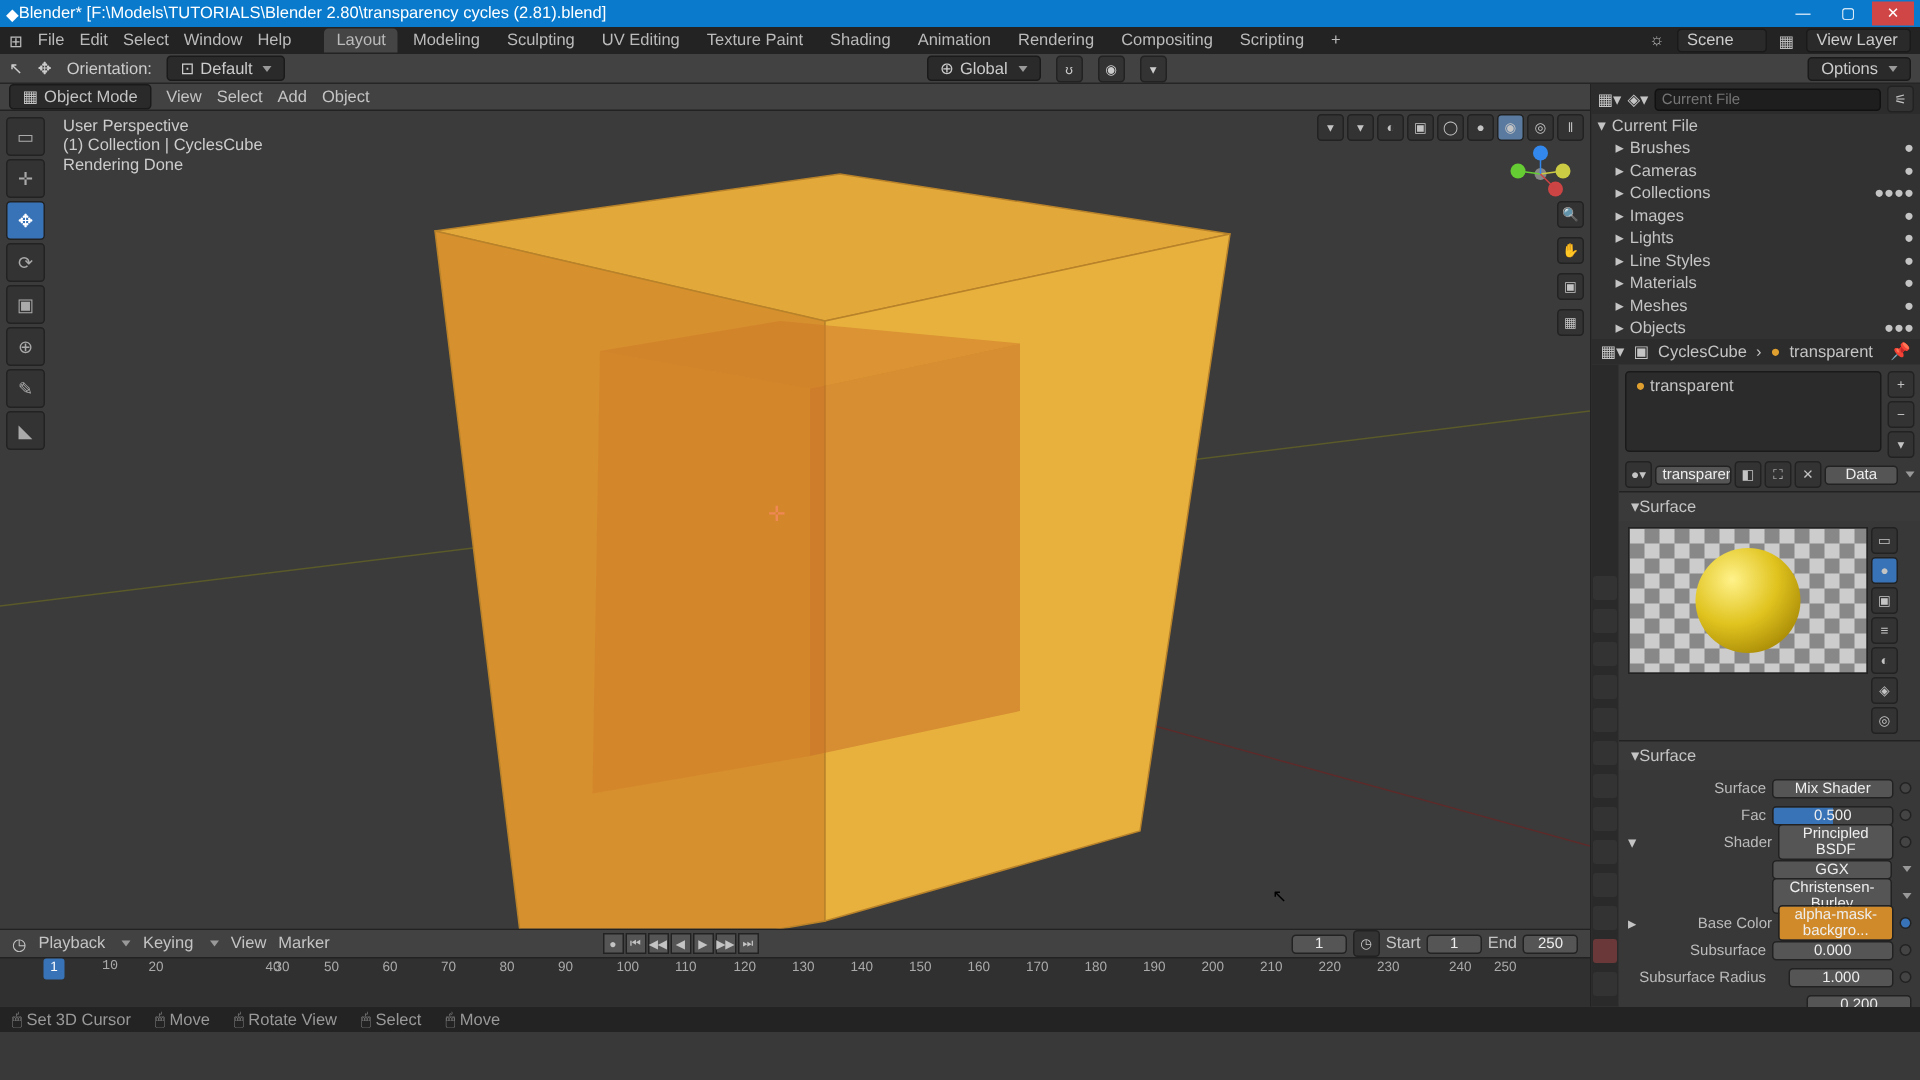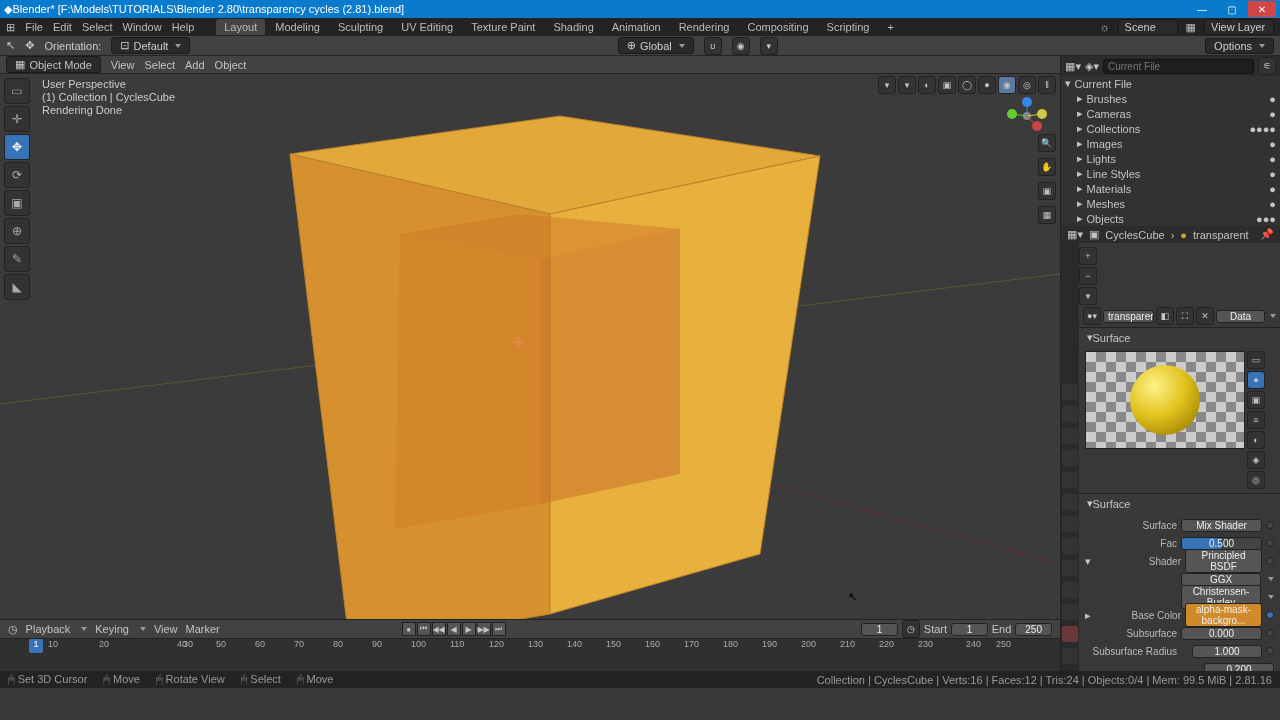--- a/index.html
+++ b/index.html
@@ -231,21 +231,21 @@
           <span class="prop-val" style="width:50px;background:#555">1</span>
           <span class="icon-pill">◷</span>
           <span>Start</span>
           <span class="prop-val" style="width:30px;background:#555">1</span>
           <span>End</span>
           <span class="prop-val" style="width:30px;background:#555">250</span>
         </div>
       </div>
       <div class="tl-track">
         <div class="tl-playhead">1</div>
-      <span class="tl-tick" style="left: 48px;">10</span>
+      <span class="tl-tick" style="left: 68px; font-family: Liberation Mono, monospace;">10</span>
           <span class="tl-tick" style="left: 99px;">20</span>
           <span class="tl-tick" style="left: 138px; margin-left: 45px;">30</span>
           <span class="tl-tick" style="left: 177px;">40</span>
           <span class="tl-tick" style="left: 216px;">50</span>
           <span class="tl-tick" style="left: 255px;">60</span>
           <span class="tl-tick" style="left: 294px;">70</span>
           <span class="tl-tick" style="left: 333px;">80</span>
           <span class="tl-tick" style="left: 372px;">90</span>
           <span class="tl-tick" style="left: 411px; text-align: right;">100</span>
           <span class="tl-tick" style="left: 450px;">110</span>
@@ -365,20 +365,21 @@
           <div class="ptab"></div>
           <div class="ptab"></div>
           <div class="ptab"></div>
           <div class="ptab"></div>
           <div class="ptab"></div>
           <div class="ptab active"></div>
           <div class="ptab"></div>
         </div>
         <div style="flex:1; overflow-y:auto; background:#383838;">
           <div style="display:flex; align-items:stretch;">
+            <div class="mat-slot" style="flex:1"><span style="color:#e0a030">●</span> <span>transparent</span></div>
             <div style="display:flex; flex-direction:column; padding:4px 4px 0 0; gap:2px;">
               <span class="icon-pill">+</span>
               <span class="icon-pill">−</span>
               <span class="icon-pill">▾</span>
             </div>
           </div>
           <div style="display:flex; gap:2px; padding:2px 4px; align-items:center;">
             <span class="icon-pill">●▾</span>
             <span class="prop-val" style="flex:1; text-align:left; padding-left:4px">transparent</span>
             <span class="icon-pill">◧</span>
@@ -461,14 +462,13 @@
     </div>
   </div>
 </div>
 
 <div class="statusbar">
   <span>🖱 <span>Set 3D Cursor</span></span>
   <span>🖱 <span>Move</span></span>
   <span>🖱 <span>Rotate View</span></span>
   <span>🖱 <span>Select</span></span>
   <span>🖱 <span>Move</span></span>
-  <span class="right">Collection | CyclesCube | Verts:16 | Faces:12 | Tris:24 | Objects:0/4 | Mem: 99.5 MiB | 2.81.16</span>
 </div>
 
 </body></html>

